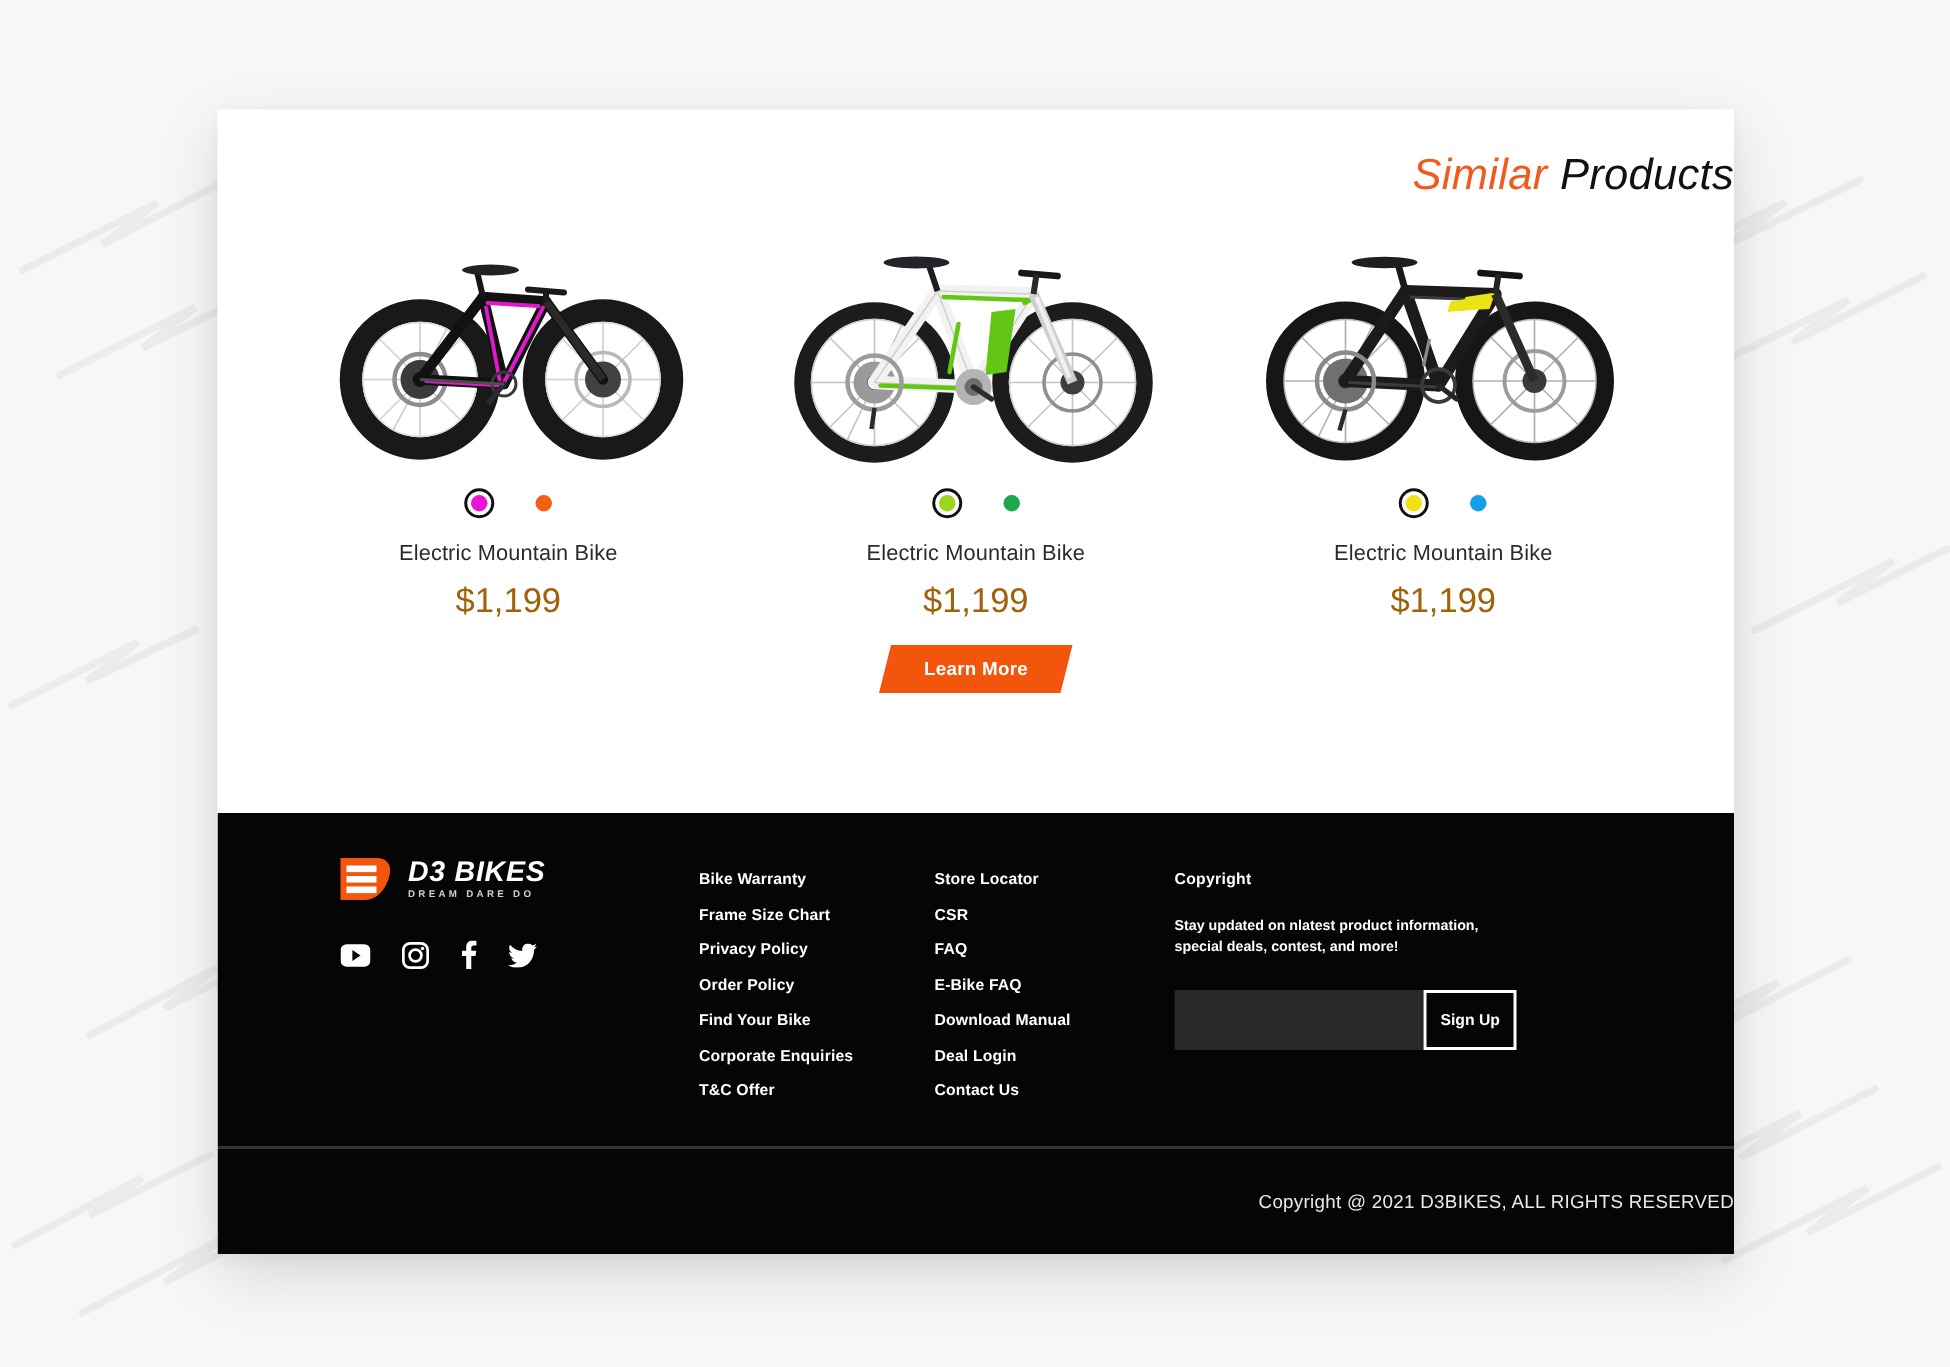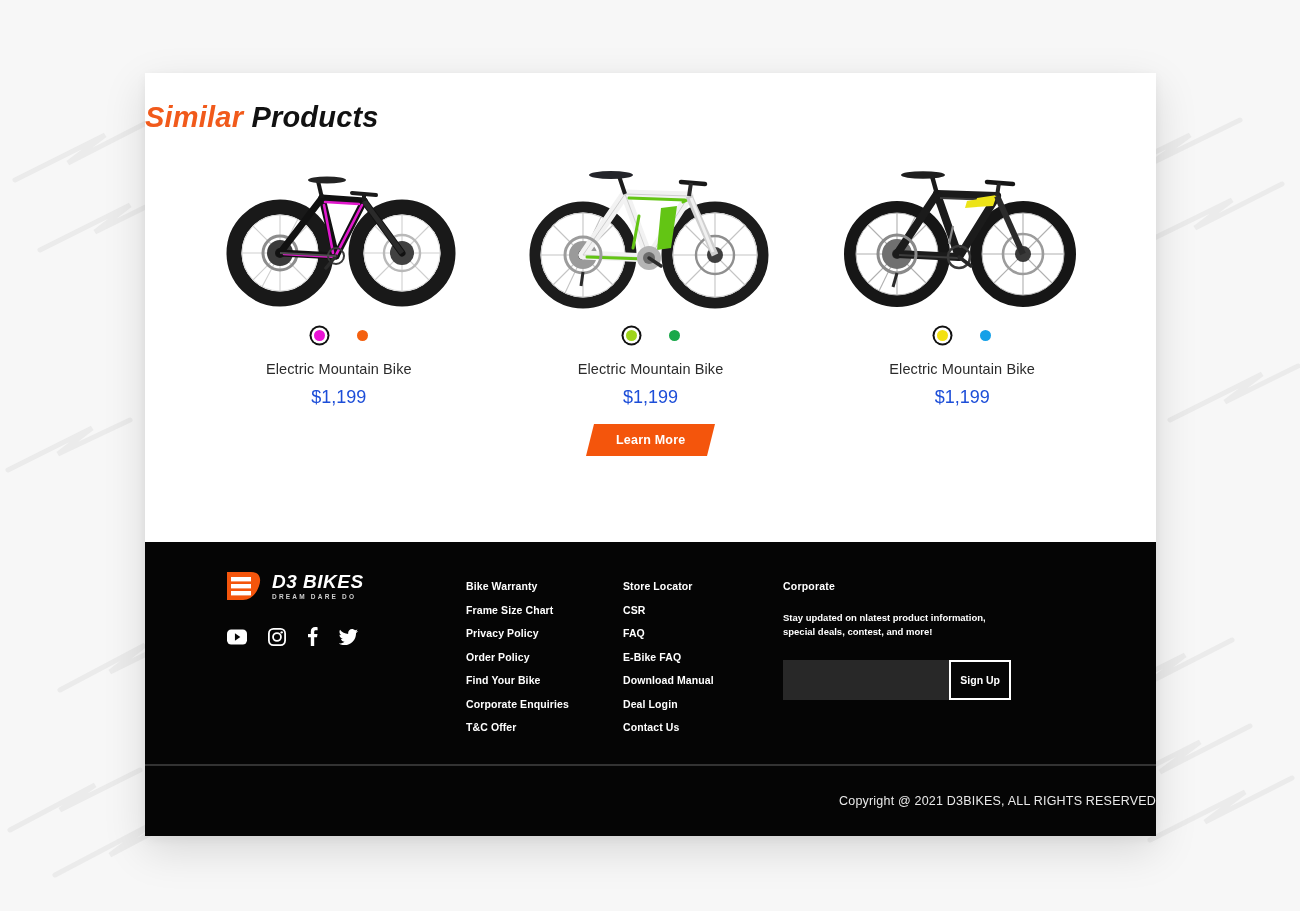--- a/index.html
+++ b/index.html
@@ -38,23 +38,23 @@
   }
 
   
   .products-section {
     padding-top: 28px;
     height: 469px;
     background: #fff;
   }
 
   .section-title {
-    text-align: left;
+    text-align: right;
     font-size: 29px;
-    font-weight: bold;
+    font-weight: normal;
     font-style: italic;
     letter-spacing: 0.2px;
     color: #111;
   }
   .section-title .accent { color: #f15a1b; }
 
   .products-row {
     display: flex;
     margin-top: 14px;
     padding: 0 38px;
@@ -99,22 +99,22 @@
   }
 
   .product-name {
     margin-top: 13px;
     font-size: 14.5px;
     color: #2b2b2b;
     letter-spacing: 0.1px;
   }
   .product-price {
     margin-top: 10px;
-    font-size: 18px;
-    color: #1d4ed8;
+    font-size: 23px;
+    color: #a16207;
   }
 
   .learn-more-wrap {
     display: flex;
     justify-content: center;
     margin-top: 16px;
   }
   .learn-more-btn {
     background: #f4550c;
     color: #ffffff;
@@ -579,21 +579,21 @@
         <a class="footer-link">Store Locator</a>
         <a class="footer-link">CSR</a>
         <a class="footer-link">FAQ</a>
         <a class="footer-link">E-Bike FAQ</a>
         <a class="footer-link">Download Manual</a>
         <a class="footer-link">Deal Login</a>
         <a class="footer-link">Contact Us</a>
       </nav>
 
       <div class="newsletter">
-        <div class="newsletter-title">Corporate</div>
+        <div class="newsletter-title">Copyright</div>
         <div class="newsletter-desc">Stay updated on nlatest product information, special deals, contest, and more!</div>
         <div class="newsletter-form">
           <input class="newsletter-input" type="text" placeholder="" style="">
           <button class="signup-btn">Sign Up</button>
         </div>
       </div>
 
     </div>
   </footer>
 

